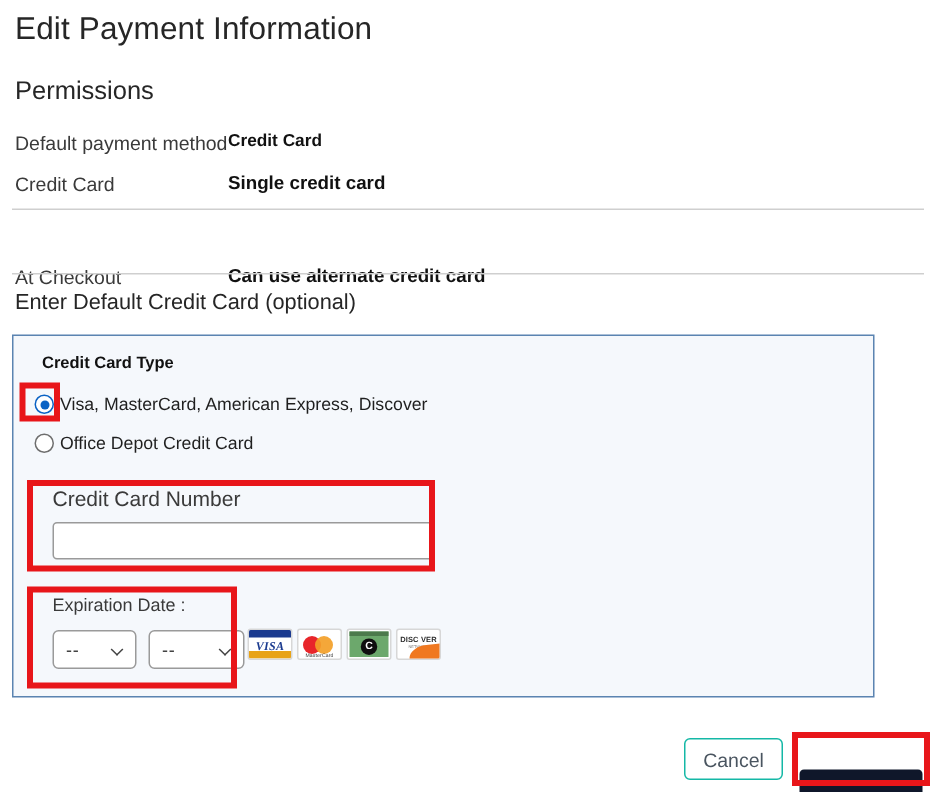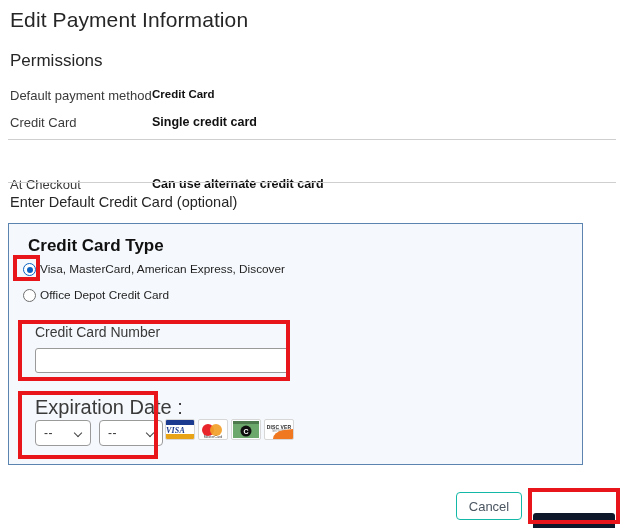--- a/index.html
+++ b/index.html
@@ -102,21 +102,21 @@
     width: 575px;
     height: 242px;
     background: #f5f8fc;
     border: 1px solid #5b84b1;
     box-sizing: border-box;
   }
   .panel-heading {
     position: absolute;
     left: 19px;
     top: 12px;
-    font-size: 17px;
+    font-size: 11px;
     font-weight: 700;
     color: #111111;
     white-space: nowrap;
   }
 
   
   .radio-row {
     position: absolute;
     height: 18px;
   }
@@ -180,21 +180,21 @@
     padding: 0 6px;
     color: #1a1a1a;
     outline: none;
   }
 
   
   .exp-label {
     position: absolute;
     left: 26px;
     top: 172px;
-    font-size: 20px;
+    font-size: 12px;
     color: #3a3a3a;
     white-space: nowrap;
   }
   .sel {
     position: absolute;
     top: 196px;
     width: 56px;
     height: 26px;
     box-sizing: border-box;
     background: #ffffff;
@@ -256,21 +256,21 @@
   .visa-top {
     position: absolute; left: 0; top: 0; width: 100%; height: 5px;
     background: #1a3a8f;
   }
   .visa-bot {
     position: absolute; left: 0; bottom: 0; width: 100%; height: 5px;
     background: #e8a317;
   }
   .visa-word {
     position: absolute; left: 0; top: 5.5px; width: 100%;
-    text-align: left;
+    text-align: center;
     font-family: "Liberation Serif", serif;
     font-style: italic;
     font-weight: 700;
     font-size: 8px;
     letter-spacing: 0.2px;
     color: #1a3a8f;
     line-height: 9px;
   }
 
   .mc-c1, .mc-c2 {

